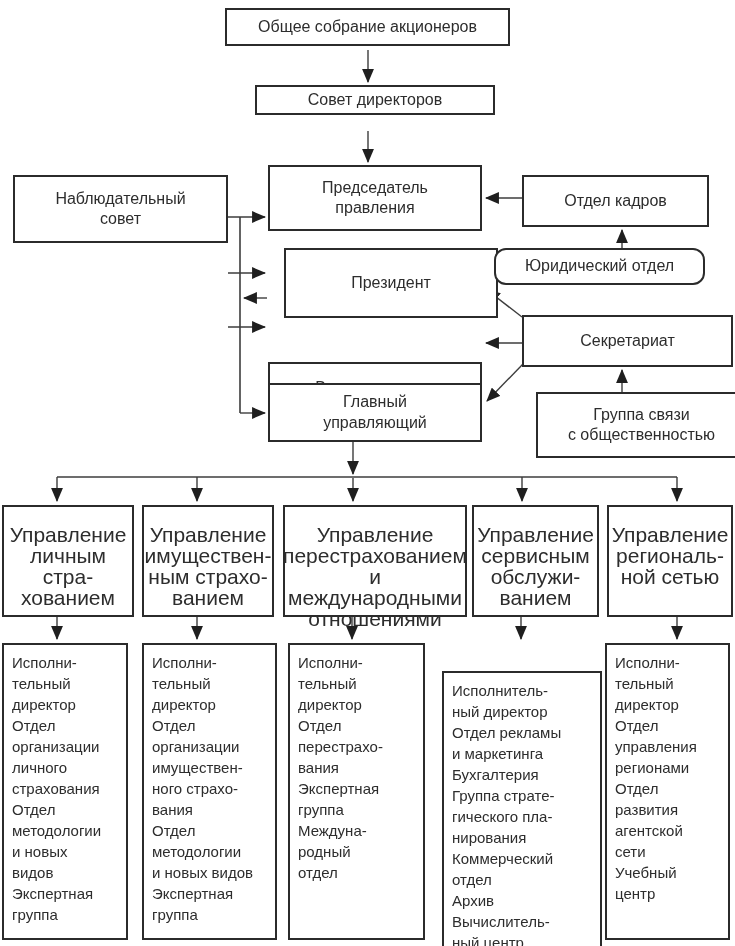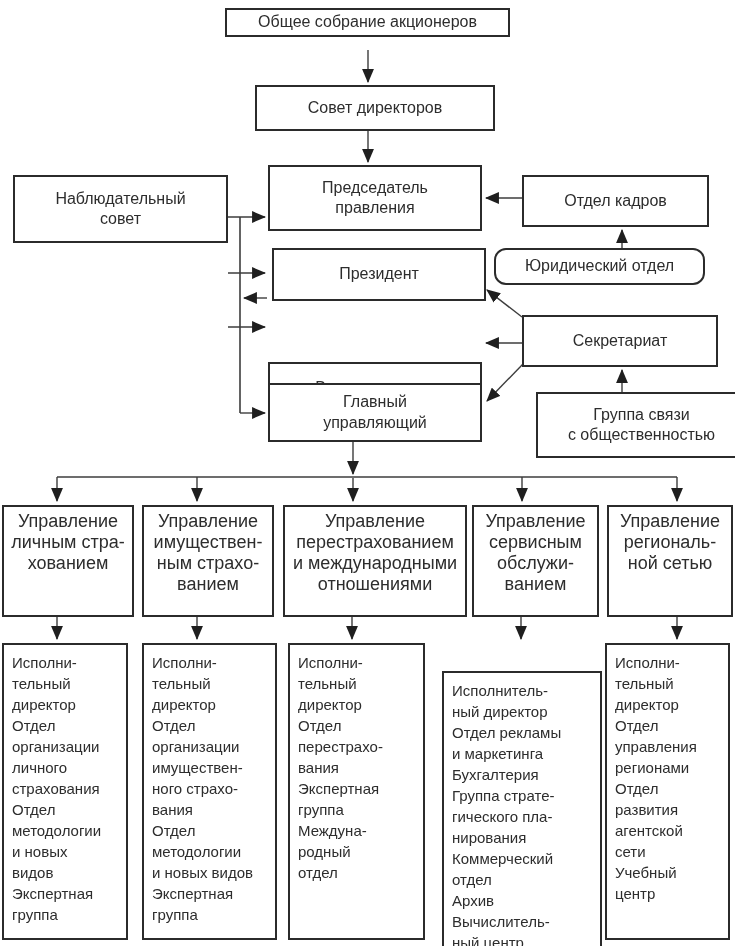--- a/index.html
+++ b/index.html
@@ -21,44 +21,44 @@
     align-items:center;
     justify-content:center;
     text-align:center;
     white-space:pre-line;
     font-size:16px;
     line-height:1.28;
     color:#2d2d2d;
   }
   .dept{
     align-items:flex-start;
-    padding-top:4px;
-    font-size:18px;
+    padding-top:17px;
+    font-size:21px;
     line-height:21px;
   }
   .unit{
     align-items:flex-start;
     justify-content:flex-start;
     text-align:left;
     padding:7px 2px 0 8px;
     font-size:15px;
     line-height:21px;
   }
   
-  .n-gm{left:225px;top:8px;width:285px;height:29px;}
-  .n-bd{left:255px;top:85px;width:240px;height:46px;}
+  .n-gm{left:225px;top:8px;width:285px;height:38px;}
+  .n-bd{left:255px;top:85px;width:240px;height:30px;}
   .n-ch{left:268px;top:165px;width:214px;height:66px;}
-  .n-pr{left:272px;top:248px;width:214px;height:53px;text-align:right;}
+  .n-pr{left:284px;top:248px;width:214px;height:70px;text-align:right;}
   .n-vp{left:268px;top:314px;width:214px;height:53px;margin-top:48px;}
   .n-cm{left:268px;top:383px;width:214px;height:59px;}
   .n-sb{left:13px;top:175px;width:215px;height:68px;}
   .n-ag{left:13px;top:260px;width:215px;height:83px;}
   .n-hr{left:522px;top:175px;width:187px;height:52px;}
   .n-ld{left:494px;top:248px;width:211px;height:37px;border-radius:12px;}
-  .n-sc{left:522px;top:315px;width:196px;height:52px;}
+  .n-sc{left:522px;top:315px;width:211px;height:52px;}
   .n-pg{left:536px;top:392px;width:211px;height:66px;}
   
   .d1{left:2px;top:505px;width:132px;height:112px;}
   .d2{left:142px;top:505px;width:132px;height:112px;}
   .d3{left:283px;top:505px;width:184px;height:112px;}
   .d4{left:472px;top:505px;width:127px;height:112px;}
   .d5{left:607px;top:505px;width:126px;height:112px;}
   
   .u1{left:2px;top:643px;width:126px;height:297px;}
   .u2{left:142px;top:643px;width:135px;height:297px;}

